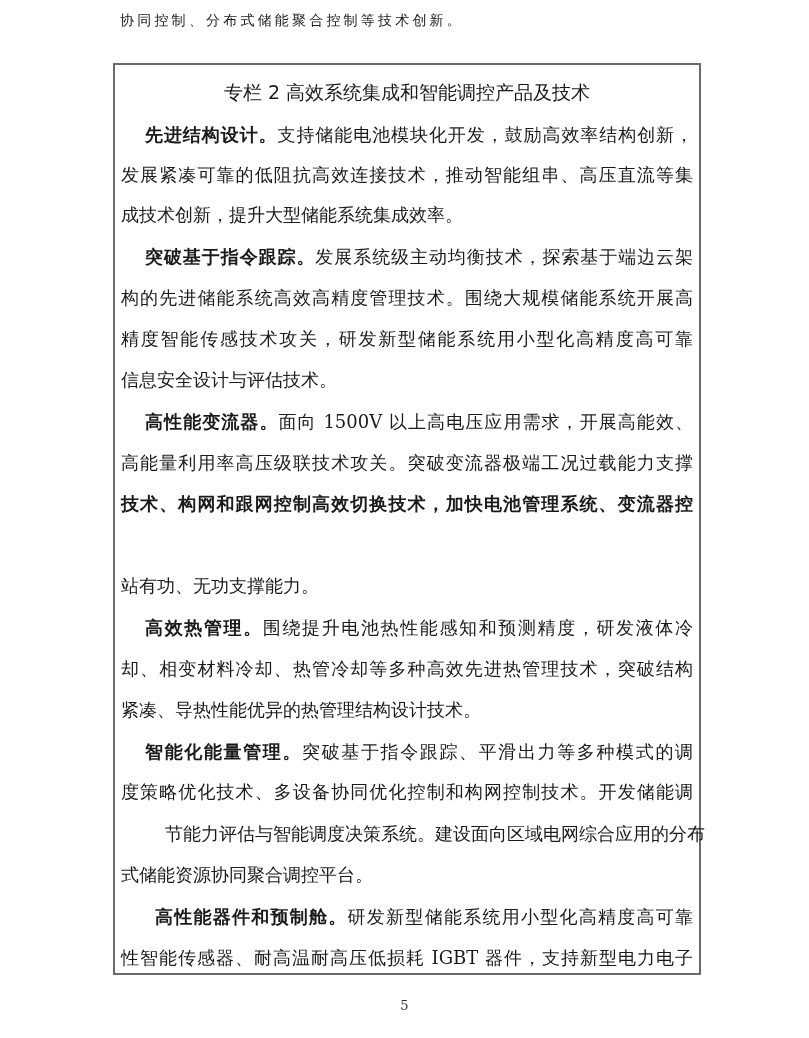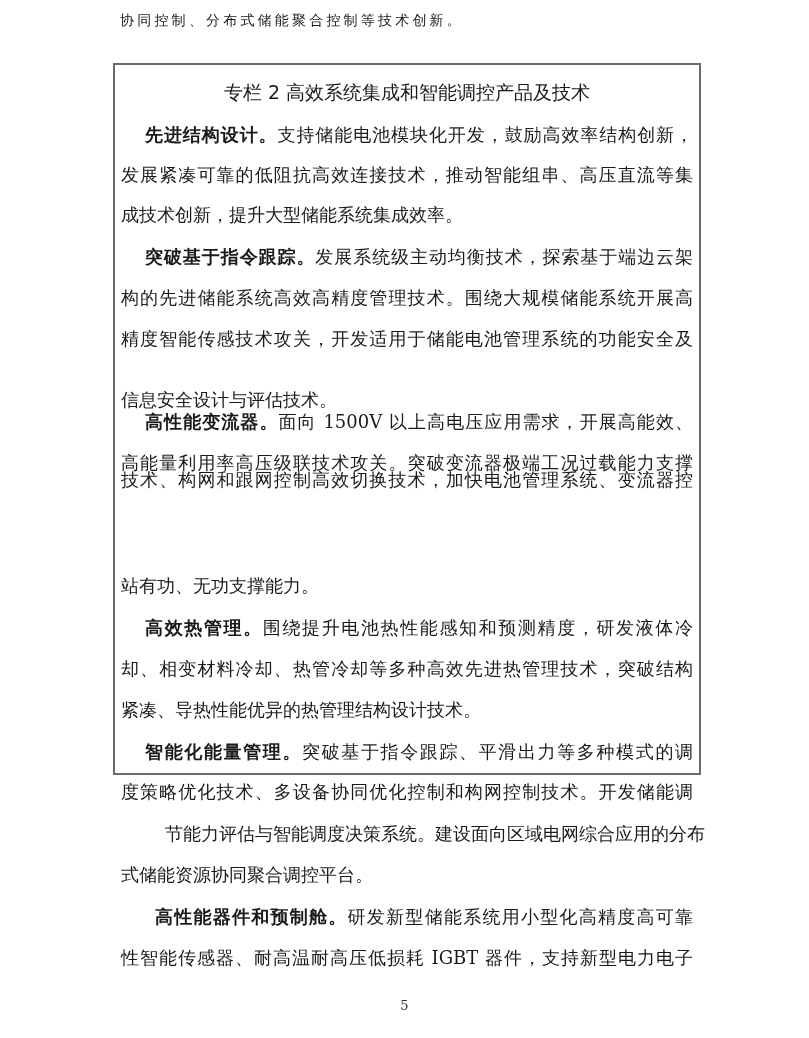--- a/index.html
+++ b/index.html
@@ -1,19 +1,19 @@
 <!DOCTYPE html>
 <html><head>
 <meta charset="utf-8">
 <style>
   html, body { margin: 0; padding: 0; background: #ffffff; }
   body { width: 809px; height: 1038px; position: relative; overflow: hidden;
          font-family: "DejaVu Serif", "Liberation Serif", serif; color: #1a1a1a; }
   .lead { position: absolute; left: 120px; top: 4px; font-size: 14px; letter-spacing: 3.2px; line-height: 32px; white-space: nowrap; }
-  .box { position: absolute; left: 113px; top: 63px; width: 588px; height: 712px;
+  .box { position: absolute; left: 113px; top: 63px; width: 588px; height: 912px;
          border: 2px solid #6b6b6b; box-sizing: border-box; }
   .box-title { position: absolute; left: 0; right: 0; top: 14px; text-align: center;
                font-family: "DejaVu Sans", "Liberation Sans", sans-serif; font-size: 19px; line-height: 26px; white-space: nowrap; }
   .line { position: absolute; left: 6px; right: 6px; font-size: 18px; line-height: 28px; white-space: nowrap;
           text-align: justify; text-align-last: justify; }
   .line.last { text-align-last: left; }
   .line.first { left: 30px; }
   .line.first2 { left: 40px; }
   .b { font-family: "DejaVu Sans", "Liberation Sans", sans-serif; font-weight: bold; }
   .page-num { position: absolute; left: 0; right: 0; top: 998px; text-align: center; font-size: 13px; color: #333; }
@@ -25,26 +25,26 @@
 
 <div class="box">
   <div class="box-title">专栏 2 高效系统集成和智能调控产品及技术</div>
 
   <div class="line first" style="top:56px;"><span class="b">先进结构设计。</span><span>支持储能电池模块化开发，鼓励高效率结构创新，</span></div>
   <div class="line" style="top:96px;">发展紧凑可靠的低阻抗高效连接技术，推动智能组串、高压直流等集</div>
   <div class="line last" style="top:136px;">成技术创新，提升大型储能系统集成效率。</div>
 
   <div class="line first" style="top:178px;"><span class="b">突破基于指令跟踪。</span><span>发展系统级主动均衡技术，探索基于端边云架</span></div>
   <div class="line" style="top:219px;">构的先进储能系统高效高精度管理技术。围绕大规模储能系统开展高</div>
-  <div class="line" style="top:260px;">精度智能传感技术攻关，开发适用于储能电池管理系统的功能安全及</div>
-  <div class="line last" style="top:301px;margin-top:20px;">信息安全设计与评估技术。</div>
+  <div class="line" style="top:260px;">精度智能传感技术攻关，研发新型储能系统用小型化高精度高可靠</div>
+  <div class="line last" style="top:301px;">信息安全设计与评估技术。</div>
 
   <div class="line first" style="top:343px;"><span class="b">高性能变流器。</span><span>面向 1500V 以上高电压应用需求，开展高能效、</span></div>
   <div class="line" style="top:384px;">高能量利用率高压级联技术攻关。突破变流器极端工况过载能力支撑</div>
-  <div class="line" style="top:401px;">技术、构网和跟网控制高效切换技术，加快电池管理系统、变流器控</div>
+  <div class="line" style="top:425px;font-weight:bold;">技术、构网和跟网控制高效切换技术，加快电池管理系统、变流器控</div>
   <div class="line last" style="top:507px;">站有功、无功支撑能力。</div>
 
   <div class="line first" style="top:549px;"><span class="b">高效热管理。</span><span>围绕提升电池热性能感知和预测精度，研发液体冷</span></div>
   <div class="line" style="top:590px;">却、相变材料冷却、热管冷却等多种高效先进热管理技术，突破结构</div>
   <div class="line last" style="top:631px;">紧凑、导热性能优异的热管理结构设计技术。</div>
 
   <div class="line first" style="top:673px;"><span class="b">智能化能量管理。</span><span>突破基于指令跟踪、平滑出力等多种模式的调</span></div>
   <div class="line" style="top:714px;font-family:Liberation Mono, monospace;">度策略优化技术、多设备协同优化控制和构网控制技术。开发储能调</div>
   <div class="line" style="top:755px;margin-left:44px;">节能力评估与智能调度决策系统。建设面向区域电网综合应用的分布</div>
   <div class="line last" style="top:796px;">式储能资源协同聚合调控平台。</div>

